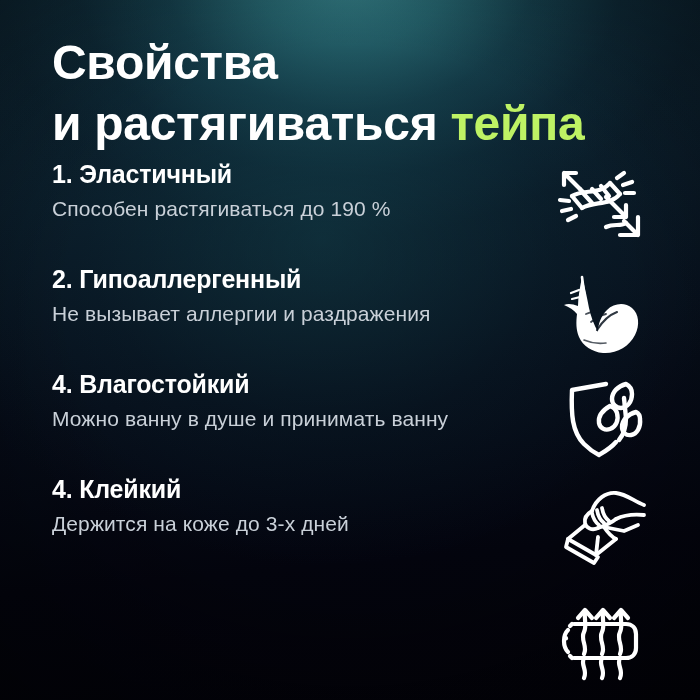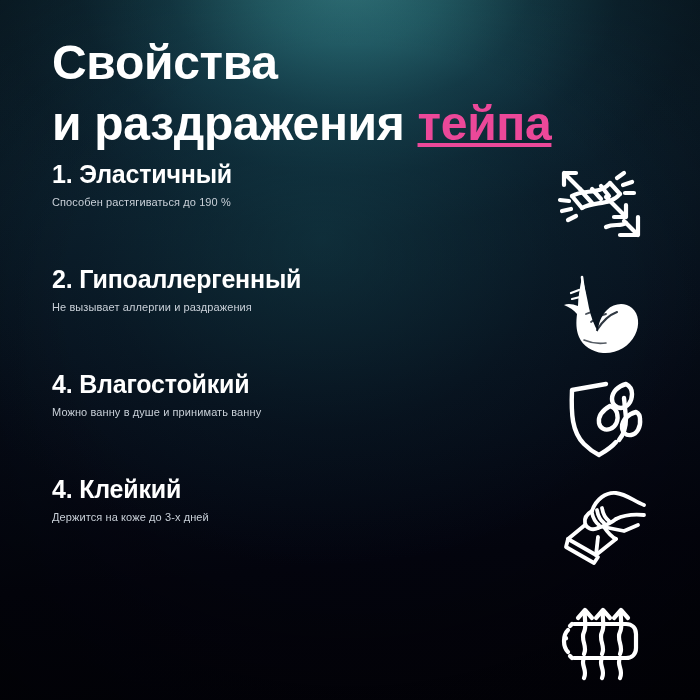--- a/index.html
+++ b/index.html
@@ -69,21 +69,21 @@
     width: 600px;
   }
   .title-line {
     font-size: 48px;
     font-weight: bold;
     color: #ffffff;
     letter-spacing: -0.3px;
     line-height: 1.27;
     white-space: nowrap;
   }
-  .accent { color: #ec4899; text-decoration: underline; }
+  .accent { color: #bef264; }
 
   
   .rows {
     position: absolute;
     left: 0;
     top: 160px;
     width: 700px;
   }
   .row {
     position: relative;
@@ -99,21 +99,21 @@
   .row-title {
     font-size: 25px;
     font-weight: bold;
     color: #ffffff;
     letter-spacing: -0.2px;
     line-height: 1.12;
     white-space: nowrap;
   }
   .row-sub {
     margin-top: 8px;
-    font-size: 11px;
+    font-size: 21px;
     font-weight: normal;
     color: #c9d0d8;
     letter-spacing: 0.1px;
     line-height: 1.2;
     white-space: nowrap;
   }
   .row-icon {
     position: absolute;
     left: 548px;
     top: -4px;
@@ -139,21 +139,21 @@
 
   <div class="bg-base"></div>
   <div class="bg-glow"></div>
   <div class="bg-glow2"></div>
   <div class="bg-vig"></div>
 
   <div class="content">
 
     <div class="title-block">
       <div class="title-line">Свойства</div>
-      <div class="title-line"><span>и раздражения </span><span class="accent">тейпа</span></div>
+      <div class="title-line"><span>и растягиваться </span><span class="accent">тейпа</span></div>
     </div>
 
     <div class="rows">
 
       <div class="row row-1">
         <div class="row-texts">
           <div class="row-title">1. Эластичный</div>
           <div class="row-sub">Способен растягиваться до 190 %</div>
         </div>
         <div class="row-icon">

